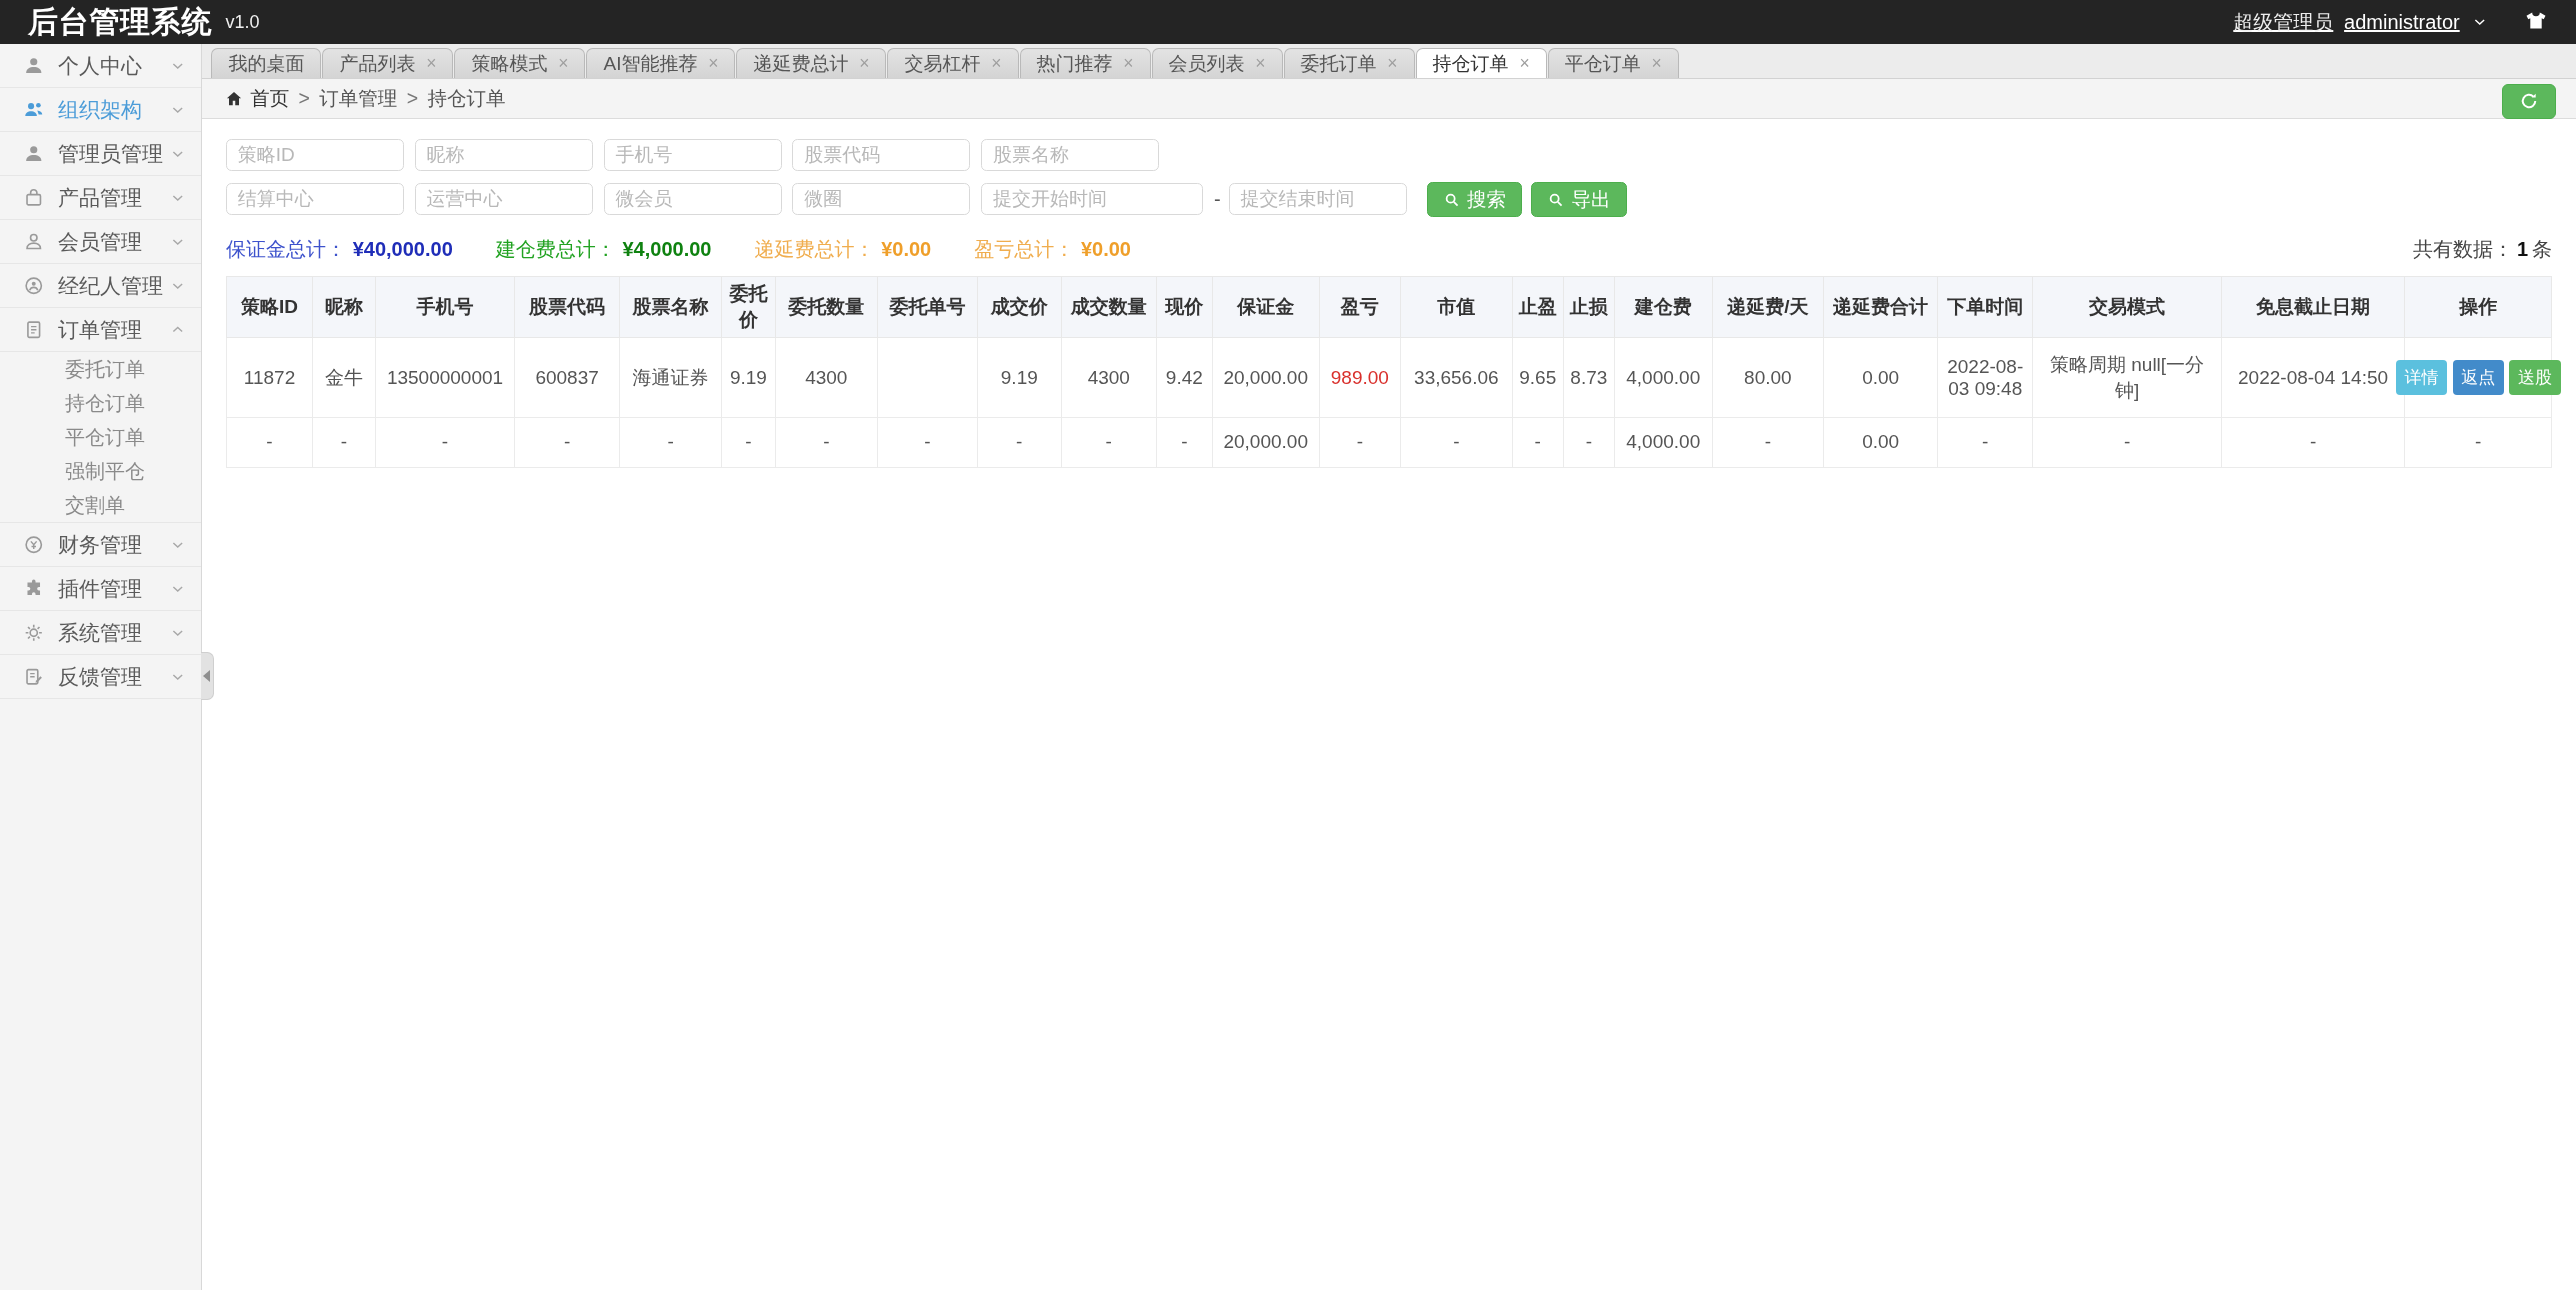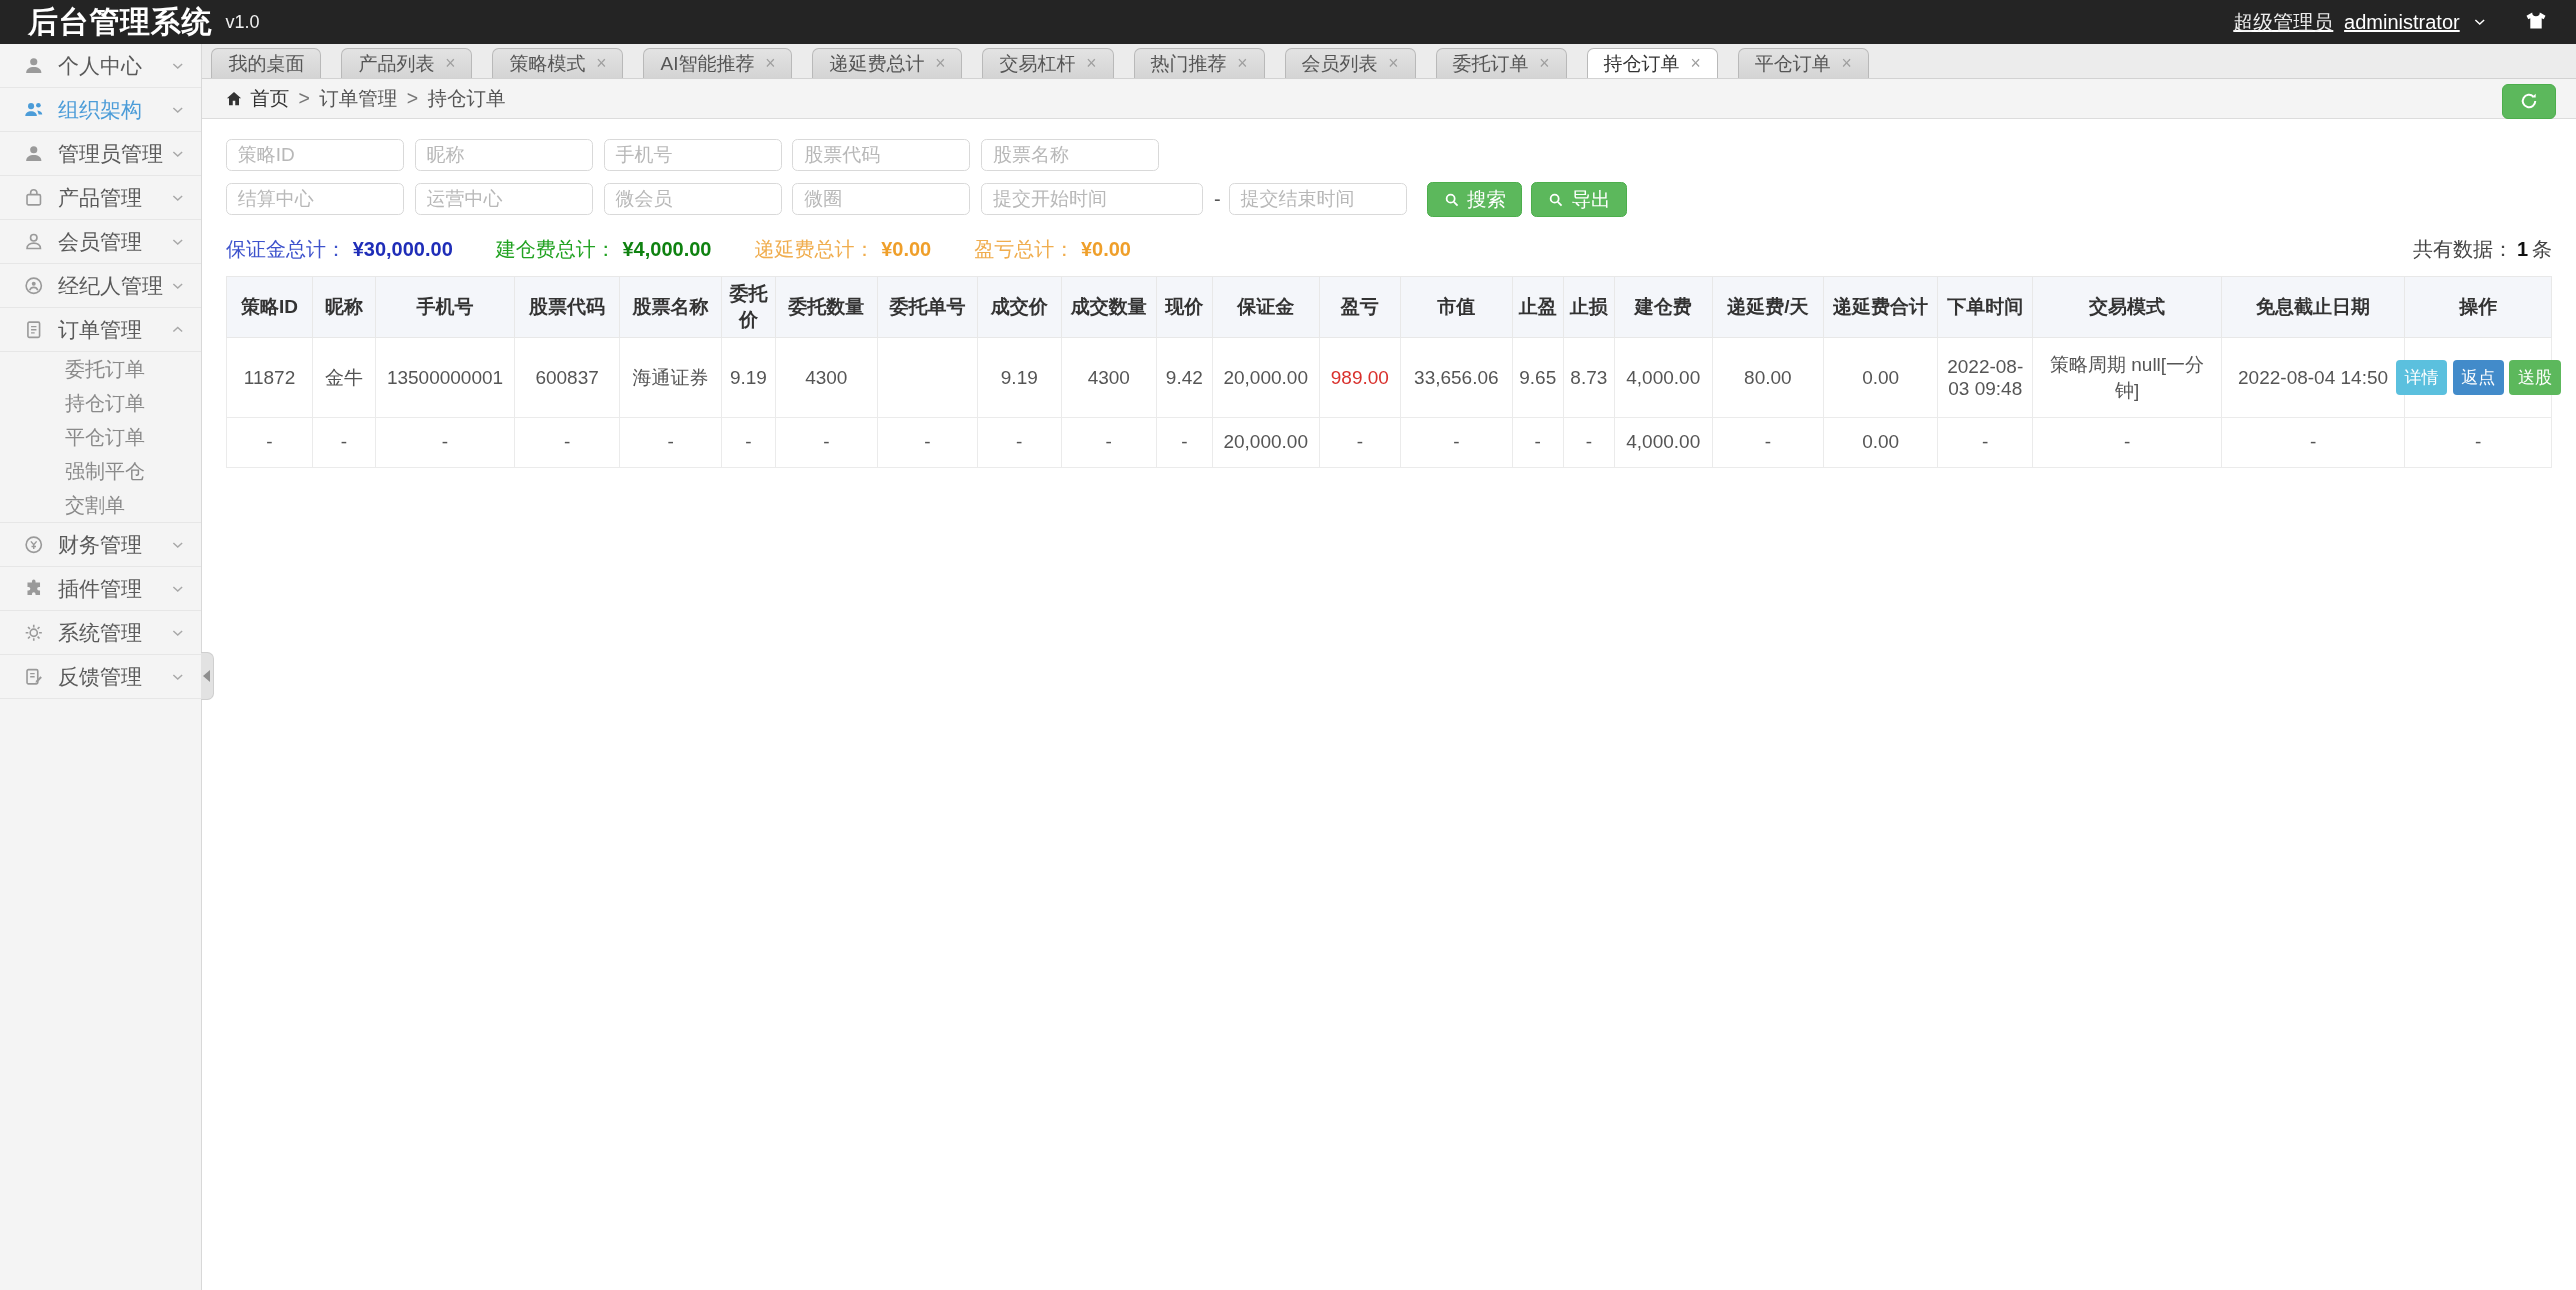--- a/index.html
+++ b/index.html
@@ -35,21 +35,21 @@
     background:#e2e2e2; border:0.7px solid #cfcfcf; border-left:none; border-radius:0 6.7px 6.7px 0;
     display:flex; align-items:center; justify-content:center; cursor:pointer; z-index:5; }
   .collapse-handle .tri { width:0; height:0; border-top:6px solid transparent; border-bottom:6px solid transparent;
     border-right:7.4px solid #8f8f8f; }
 
   
   .main { flex:1; display:flex; flex-direction:column; min-width:0; }
 
   .tabbar { height:35px; background:#ececec; border-bottom:0.7px solid #d2d2d2;
     display:flex; align-items:flex-end; padding-left:9.4px; }
-  .tab { height:30px; display:flex; align-items:center; padding:0 16px; margin-right:20px;
+  .tab { height:30px; display:flex; align-items:center; padding:0 16px; margin-right:1px;
     background:linear-gradient(#e3e3e3,#d4d4d4); border:0.7px solid #b9b9b9; border-bottom:none;
     border-radius:6.7px 6.7px 0 0; font-size:19px; color:#555; cursor:pointer; white-space:nowrap; }
   .tab.active { background:#fff; color:#333; }
   .tab-close { margin-left:10.8px; color:#9f9f9f; font-size:17.5px; line-height:1; cursor:pointer; }
 
   .breadcrumb-bar { height:40px; background:#f4f4f4; border-bottom:0.7px solid #dcdcdc;
     display:flex; align-items:center; padding:0 21.5px; font-size:19.5px; color:#555; gap:9.4px; position:relative; }
   .breadcrumb-bar .bc-sep { color:#777; }
   .bc-home { color:#333; display:flex; align-items:center; gap:6.7px; }
   .refresh-btn { position:absolute; right:20px; top:4.7px; width:54px; height:35px; background:#5cb85c;
@@ -386,21 +386,21 @@
               <svg width="17.5" height="17.5" viewBox="0 0 24 24">
                 <circle cx="10.5" cy="10.5" r="5.5" fill="none" stroke="currentColor" stroke-width="2.4"></circle>
                 <line x1="14.8" y1="14.8" x2="20" y2="20" stroke="currentColor" stroke-width="2.4"></line>
               </svg>
             </span>
             <span>导出</span>
           </button>
         </div>
 
       <div class="summary" id="summary-bar">
-          <span class="sum-item"><span style="color:#3d52cc">保证金总计：</span><span class="v" style="color:#1f2db8">¥30,000.00</span></span>
+          <span class="sum-item"><span style="color:#3d52cc">保证金总计：</span><span class="v" style="color:#1f2db8">¥40,000.00</span></span>
           <span class="sum-item"><span style="color:#21a221">建仓费总计：</span><span class="v" style="color:#0f8210">¥4,000.00</span></span>
           <span class="sum-item"><span style="color:#f0ad4e">递延费总计：</span><span class="v" style="color:#ef9f2a">¥0.00</span></span>
           <span class="sum-item"><span style="color:#f0ad4e">盈亏总计：</span><span class="v" style="color:#ef9f2a">¥0.00</span></span>
           <span class="sum-count">共有数据：<b>1</b>条</span>
         </div>
 
       <table class="grid">
         <colgroup id="grid-cols">
             <col style="width: 3.7%;">
             <col style="width: 2.7%;">

